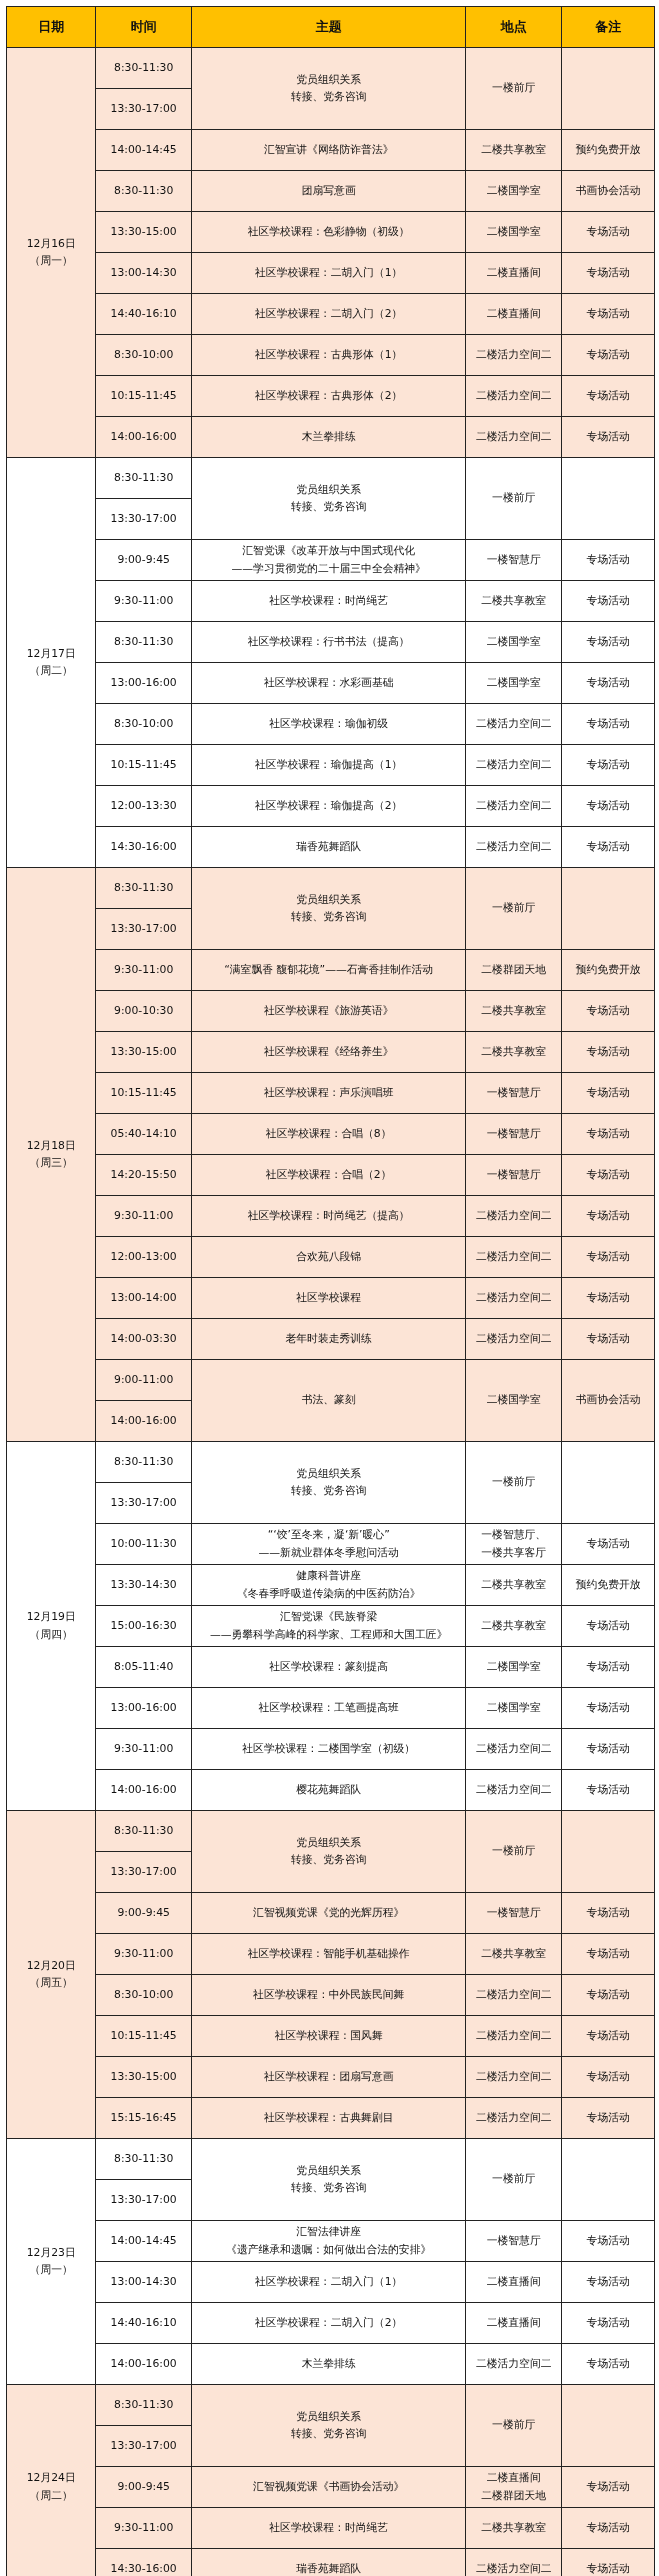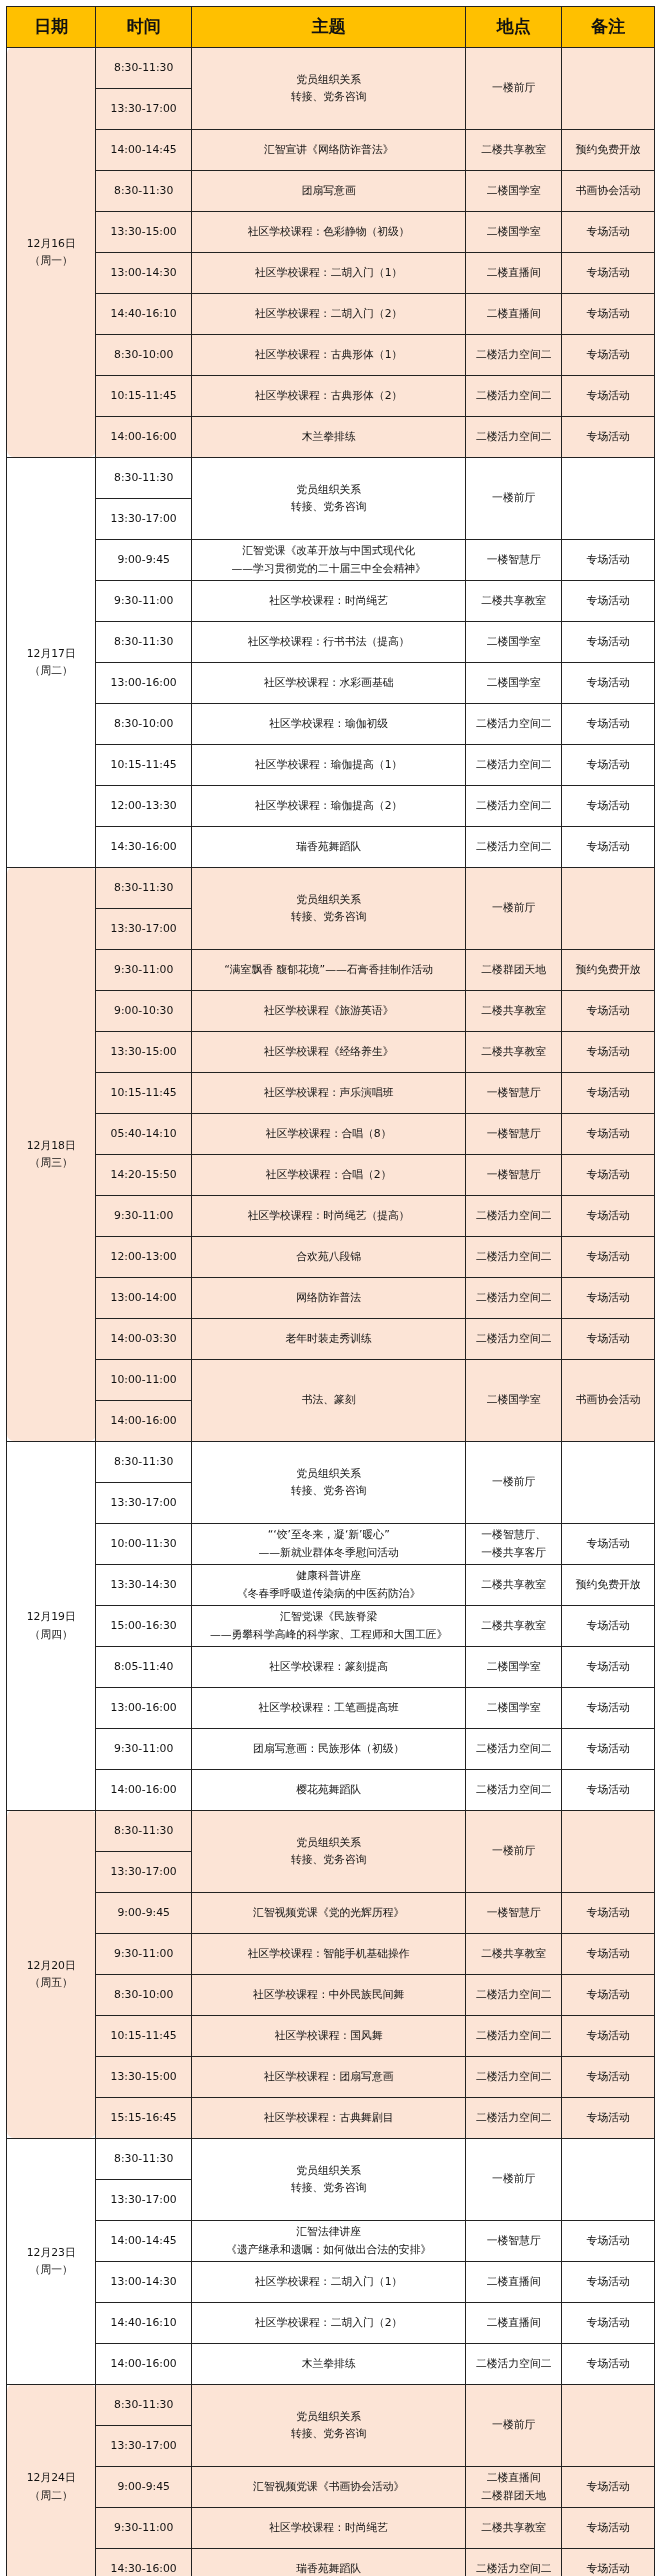--- a/index.html
+++ b/index.html
@@ -12,27 +12,27 @@
   table.sched col.c-time { width: 96px; }
   table.sched col.c-topic { width: 274px; }
   table.sched col.c-place { width: 96px; }
   table.sched col.c-note { width: 93px; }
   table.sched th, table.sched td {
     border: 0.8px solid #222; text-align: center; vertical-align: middle;
     padding: 0 3.1px; font-size: 10.8px; line-height: 17.5px; font-weight: normal;
   }
   table.sched td.c-place, table.sched td.c-note { border-width: 0.5px 0.8px 0.5px 0.5px; }
   table.sched thead th {
-    background: #FFC000; height: 40px; font-size: 17px; font-weight: bold;
+    background: #FFC000; height: 40px; font-size: 13px; font-weight: bold;
   }
   table.sched tbody tr { height: 41px; }
   tbody.peach td { background: #FCE4D6; }
   tbody.white td { background: #FFFFFF; }
   tbody.day { border-top: 1px solid #222; }
-  td.c-date { line-height: 20.6px; border-radius: 7px; }
+  td.c-date { line-height: 20.6px; }
   td.c-time { font-size: 10.8px; }
   .ln { display: block; }
 </style>
 </head>
 <body>
 
 <table class="sched">
   <colgroup>
     <col class="c-date">
       <col class="c-time">
@@ -345,39 +345,39 @@
           <span class="ln">合欢苑八段锦</span>
         </td>
         <td class="c-place" rowspan="1">
           <span class="ln">二楼活力空间二</span>
         </td>
         <td class="c-note" rowspan="1">专场活动</td>
       </tr>
       <tr>
         <td class="c-time">13:00-14:00</td>
         <td class="c-topic" rowspan="1">
-          <span class="ln">网络防诈普法</span>
+          <span class="ln">社区学校课程</span>
         </td>
         <td class="c-place" rowspan="1">
           <span class="ln">二楼活力空间二</span>
         </td>
         <td class="c-note" rowspan="1">专场活动</td>
       </tr>
       <tr>
         <td class="c-time">14:00-03:30</td>
         <td class="c-topic" rowspan="1">
           <span class="ln">老年时装走秀训练</span>
         </td>
         <td class="c-place" rowspan="1">
           <span class="ln">二楼活力空间二</span>
         </td>
         <td class="c-note" rowspan="1">专场活动</td>
       </tr>
       <tr>
-        <td class="c-time">10:00-11:00</td>
+        <td class="c-time">9:00-11:00</td>
         <td class="c-topic" rowspan="2">
           <span class="ln">书法、篆刻</span>
         </td>
         <td class="c-place" rowspan="2">
           <span class="ln">二楼国学室</span>
         </td>
         <td class="c-note" rowspan="2">书画协会活动</td>
       </tr>
       <tr>
         <td class="c-time">14:00-16:00</td>
@@ -452,21 +452,21 @@
           <span class="ln">社区学校课程：工笔画提高班</span>
         </td>
         <td class="c-place" rowspan="1">
           <span class="ln">二楼国学室</span>
         </td>
         <td class="c-note" rowspan="1">专场活动</td>
       </tr>
       <tr>
         <td class="c-time">9:30-11:00</td>
         <td class="c-topic" rowspan="1">
-          <span class="ln">团扇写意画：民族形体（初级）</span>
+          <span class="ln">社区学校课程：二楼国学室（初级）</span>
         </td>
         <td class="c-place" rowspan="1">
           <span class="ln">二楼活力空间二</span>
         </td>
         <td class="c-note" rowspan="1">专场活动</td>
       </tr>
       <tr>
         <td class="c-time">14:00-16:00</td>
         <td class="c-topic" rowspan="1">
           <span class="ln">樱花苑舞蹈队</span>

